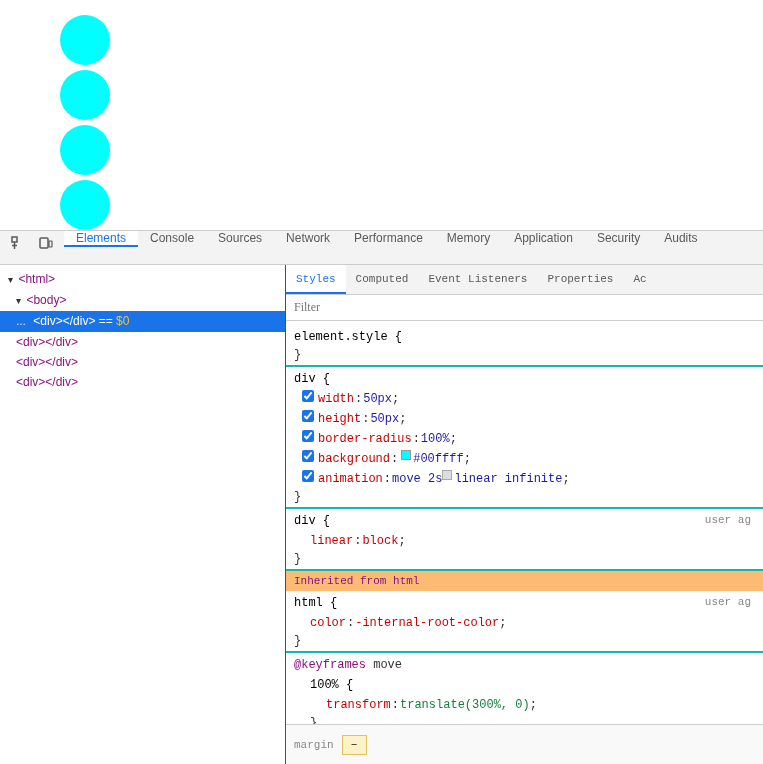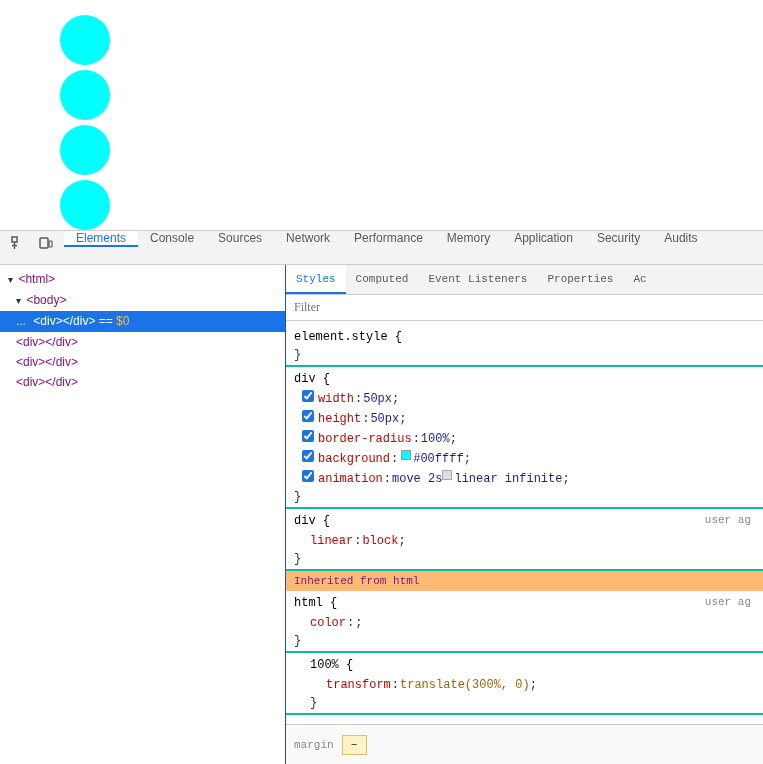--- a/index.html
+++ b/index.html
@@ -456,35 +456,40 @@
         </div>
 
         <div class="css-rule">
           <div class="css-selector">
             <span class="selector">html {</span>
             <span class="css-source">user ag</span>
           </div>
           <div class="css-prop-line indent-prop">
             <span class="prop-name">color</span>
             <span class="prop-colon">:</span>
+            <span class="prop-value" style="color:#c80000"> -internal-root-color</span>
             <span class="prop-semicolon">;</span>
           </div>
           <div class="close-brace">}</div>
         </div>
 
         <div class="css-rule">
+          <div class="css-selector at-keyframes-header">
+            <span class="at">@keyframes</span>
+            <span class="name"> move</span>
+          </div>
 
           <div style="padding-left:16px;">
             <div class="css-selector">
               <span class="selector">100% {</span>
             </div>
             <div class="css-prop-line indent-prop">
               <span class="prop-name">transform</span>
               <span class="prop-colon">:</span>
-              <span class="prop-value" style="color:#a16207"> translate(300%, 0)</span>
+              <span class="prop-value" style="color:#15803d"> translate(300%, 0)</span>
               <span class="prop-semicolon">;</span>
             </div>
             <div class="close-brace">}</div>
           </div>
         </div>
 
       </div>
 
       <div class="box-model-bar">
         <span class="box-model-label">margin</span>

